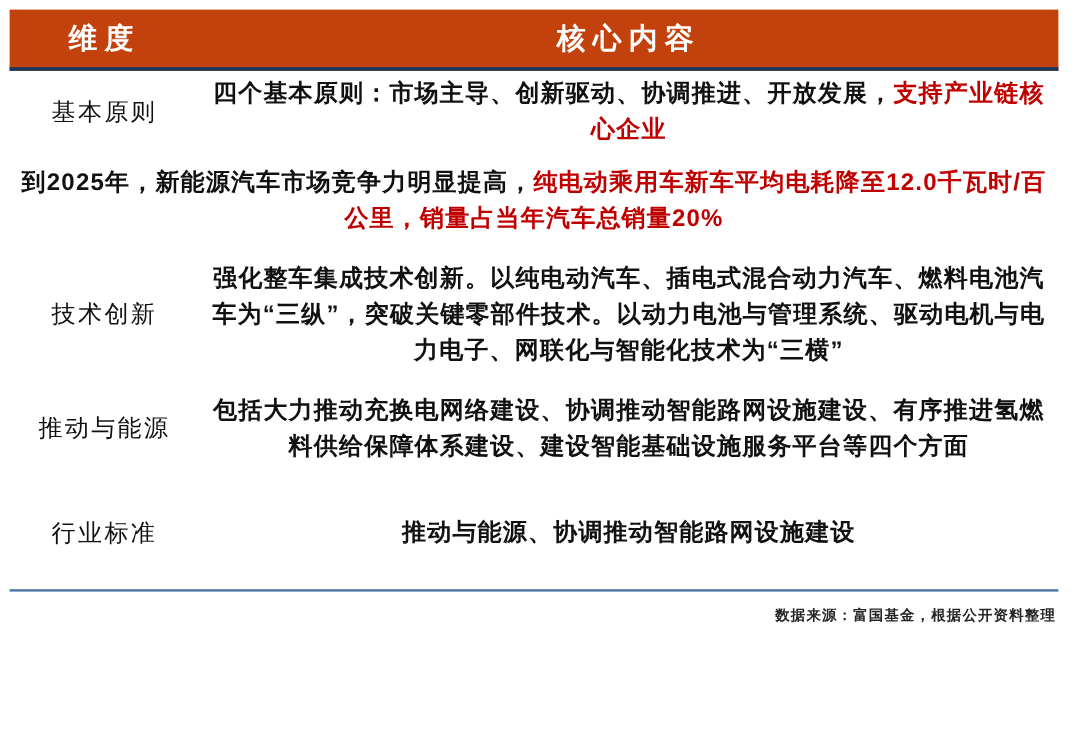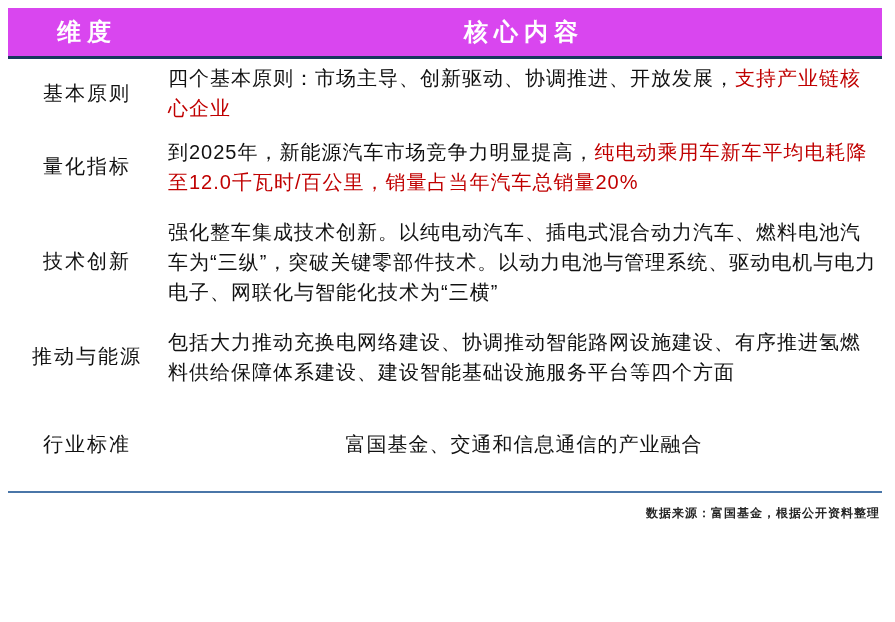--- a/index.html
+++ b/index.html
@@ -9,21 +9,21 @@
     height: 622px;
     background: #ffffff;
     font-family: "Liberation Sans", "DejaVu Sans", sans-serif;
     overflow: hidden;
     box-sizing: border-box;
     padding: 8px 13px 0 8px;
   }
   .thead {
     display: flex;
     height: 48px;
-    background: #d946ef;
+    background: #c2410c;
     border-bottom: 3px solid #17375E;
     color: #ffffff;
     font-weight: bold;
   }
   .th {
     display: flex;
     align-items: center;
     justify-content: center;
     font-size: 24px;
     letter-spacing: 6px;
@@ -47,23 +47,23 @@
     font-weight: normal;
     color: #111111;
     letter-spacing: 2px;
     text-align: center;
   }
   .td-content {
     flex: 1;
     display: flex;
     align-items: center;
     justify-content: center;
-    text-align: left;
+    text-align: center;
     font-size: 20px;
-    font-weight: normal;
+    font-weight: bold;
     color: #111111;
     line-height: 30px;
     letter-spacing: 1px;
     padding: 0 2px;
   }
   .red { color: #C00000; }
   .divider {
     height: 2px;
     background: #4A76A8;
     margin-top: 2px;
@@ -91,21 +91,20 @@
   <div class="tbody">
 
     <div class="trow r1">
       <div class="td-dim">基本原则</div>
       <div class="td-content">
         <span><span>四个基本原则：市场主导、创新驱动、协调推进、开放发展，</span><span class="red">支持产业链核心企业</span></span>
       </div>
     </div>
 
     <div class="trow r2">
-      <div class="td-dim">量化指标</div>
       <div class="td-content">
         <span><span>到2025年，新能源汽车市场竞争力明显提高，</span><span class="red">纯电动乘用车新车平均电耗降至12.0千瓦时/百公里，销量占当年汽车总销量20%</span></span>
       </div>
     </div>
 
     <div class="trow r3">
       <div class="td-dim">技术创新</div>
       <div class="td-content">
         <span><span>强化整车集成技术创新。以纯电动汽车、插电式混合动力汽车、燃料电池汽车为“三纵”，突破关键零部件技术。以动力电池与管理系统、驱动电机与电力电子、网联化与智能化技术为“三横”</span><span class="red"></span></span>
       </div>
@@ -114,21 +113,21 @@
     <div class="trow r4">
       <div class="td-dim">推动与能源</div>
       <div class="td-content">
         <span><span>包括大力推动充换电网络建设、协调推动智能路网设施建设、有序推进氢燃料供给保障体系建设、建设智能基础设施服务平台等四个方面</span><span class="red"></span></span>
       </div>
     </div>
 
     <div class="trow r5">
       <div class="td-dim">行业标准</div>
       <div class="td-content">
-        <span><span>富国基金、交通和信息通信的产业融合</span><span class="red"></span></span>
+        <span><span>推动与能源、协调推动智能路网设施建设</span><span class="red"></span></span>
       </div>
     </div>
 
 
   </div>
 
   <div class="divider"></div>
 
   <div class="footer">数据来源：富国基金，根据公开资料整理</div>
 

